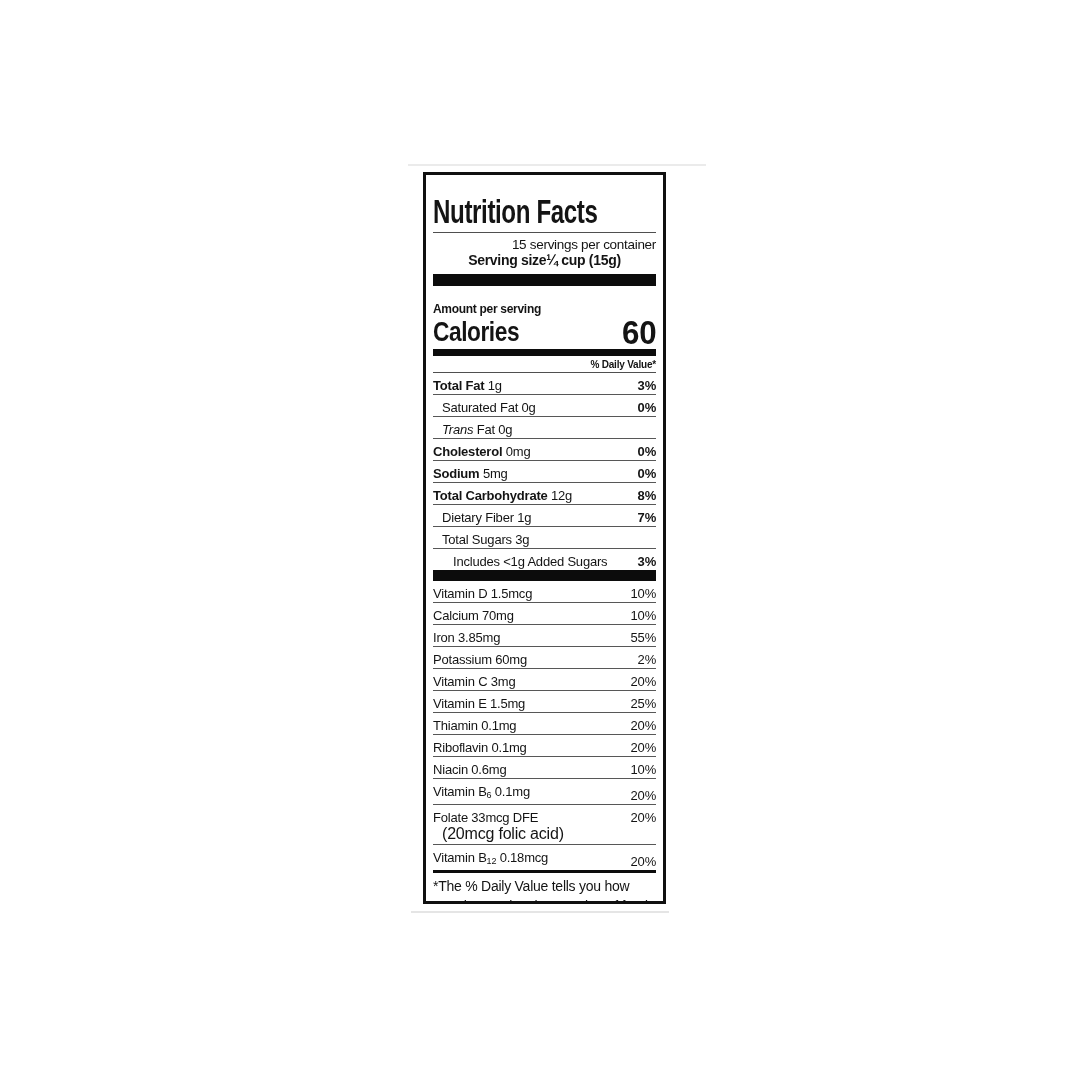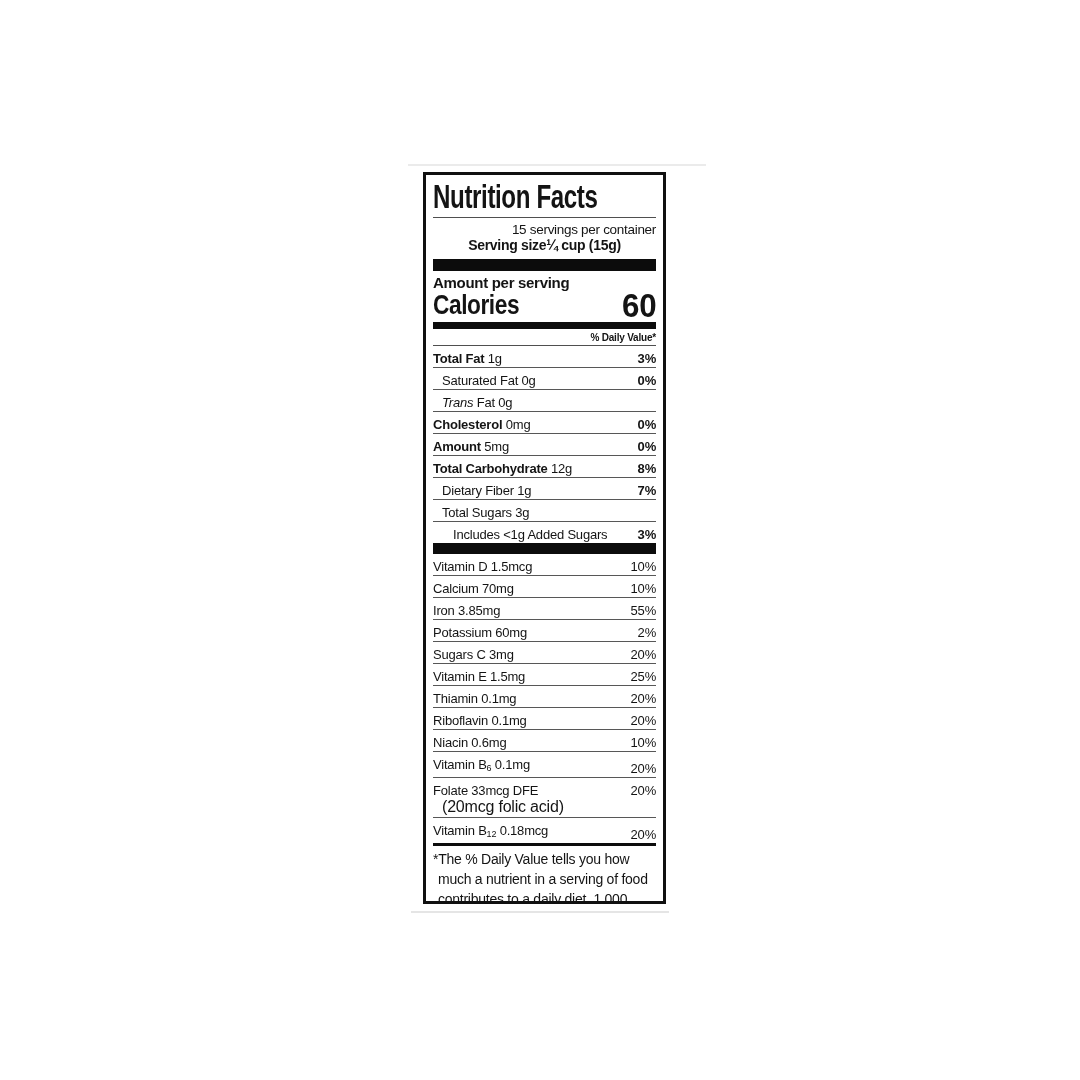--- a/index.html
+++ b/index.html
@@ -5,37 +5,37 @@
   * { margin:0; padding:0; box-sizing:border-box; }
   html,body { width:1080px; height:1080px; background:#ffffff; overflow:hidden;
               font-family:"Liberation Sans","DejaVu Sans",sans-serif; color:#141414; }
   .stage { position:relative; width:1080px; height:1080px; background:#ffffff; }
 
   .photo-edge { position:absolute; height:2px; background:#ebebeb; }
   .photo-edge.top { left:408px; top:164px; width:298px; }
   .photo-edge.bottom { left:411px; top:911px; width:258px; background:#e5e5e5; }
 
   .nf { position:absolute; left:423px; top:172px; width:243px; height:732px;
-        background:#ffffff; border:3px solid #101010; padding:2px 7px 6px;
+        background:#ffffff; border:3px solid #101010; padding:17px 7px 6px;
         overflow:hidden; letter-spacing:-0.2px; }
 
   .nf h1 { font-size:33px; font-weight:bold; letter-spacing:-0.5px; white-space:nowrap;
            transform:scaleX(0.73); transform-origin:0 50%; height:40px; line-height:40px; }
   .hairline { height:0; border-bottom:1px solid #4f4f4f; }
 
   .servings { font-size:13.5px; letter-spacing:-0.3px; padding-top:4px; height:19px; line-height:15px;text-align:right; }
   .ssrow { display:flex; justify-content:center; font-weight:bold; font-size:14px;
            letter-spacing:-0.3px; height:19px; line-height:17px; }
 
   .bar12 { height:12px; background:#0c0c0c; margin-top:3px; }
   .bar7  { height:7px;  background:#0c0c0c; }
   .bar11 { height:11px; background:#0c0c0c; }
   .bar3  { height:3px;  background:#0c0c0c; }
 
-  .aps { font-weight:bold; font-size:15px; letter-spacing:-0.3px; margin-top:6px; height:11px; line-height:11px; }
+  .aps { font-weight:bold; font-size:12px; letter-spacing:-0.3px; margin-top:18px; height:11px; line-height:11px; }
   .calrow { display:flex; justify-content:space-between; align-items:center; height:34px; }
   .cal  { font-weight:bold; font-size:27px; letter-spacing:-0.5px; transform:scaleX(0.84); transform-origin:0 80%; line-height:34px; }
   .calv { font-weight:bold; font-size:34px; transform:scaleX(0.92); transform-origin:100% 80%; line-height:34px; }
 
   .dvh { font-weight:bold; font-size:10px; text-align:right; padding:3px 0 2px;
          border-bottom:1px solid #4f4f4f; letter-spacing:-0.2px; }
 
   .nrow, .vrow { border-bottom:1px solid #575757; }
   .line1 { display:flex; justify-content:space-between; align-items:flex-end;
            padding-top:4px; min-height:21px; line-height:17px; font-size:13px; }
@@ -104,21 +104,21 @@
           </div>
         </div>
         <div class="nrow">
           <div class="line1">
             <span class="rname"><span class="b">Cholesterol</span><span> 0mg</span></span>
             <span class="rdv">0%</span>
           </div>
         </div>
         <div class="nrow">
           <div class="line1">
-            <span class="rname"><span class="b">Amount</span><span> 5mg</span></span>
+            <span class="rname"><span class="b">Sodium</span><span> 5mg</span></span>
             <span class="rdv">0%</span>
           </div>
         </div>
         <div class="nrow">
           <div class="line1">
             <span class="rname"><span class="b">Total Carbohydrate</span><span> 12g</span></span>
             <span class="rdv">8%</span>
           </div>
         </div>
         <div class="nrow ind1">
@@ -163,21 +163,21 @@
           </div>
         </div>
         <div class="vrow">
           <div class="line1">
             <span class="rname"><span>Potassium 60mg</span></span>
             <span class="rdv">2%</span>
           </div>
         </div>
         <div class="vrow">
           <div class="line1">
-            <span class="rname"><span>Sugars C 3mg</span></span>
+            <span class="rname"><span>Vitamin C 3mg</span></span>
             <span class="rdv">20%</span>
           </div>
         </div>
         <div class="vrow">
           <div class="line1">
             <span class="rname"><span>Vitamin E 1.5mg</span></span>
             <span class="rdv">25%</span>
           </div>
         </div>
         <div class="vrow">

